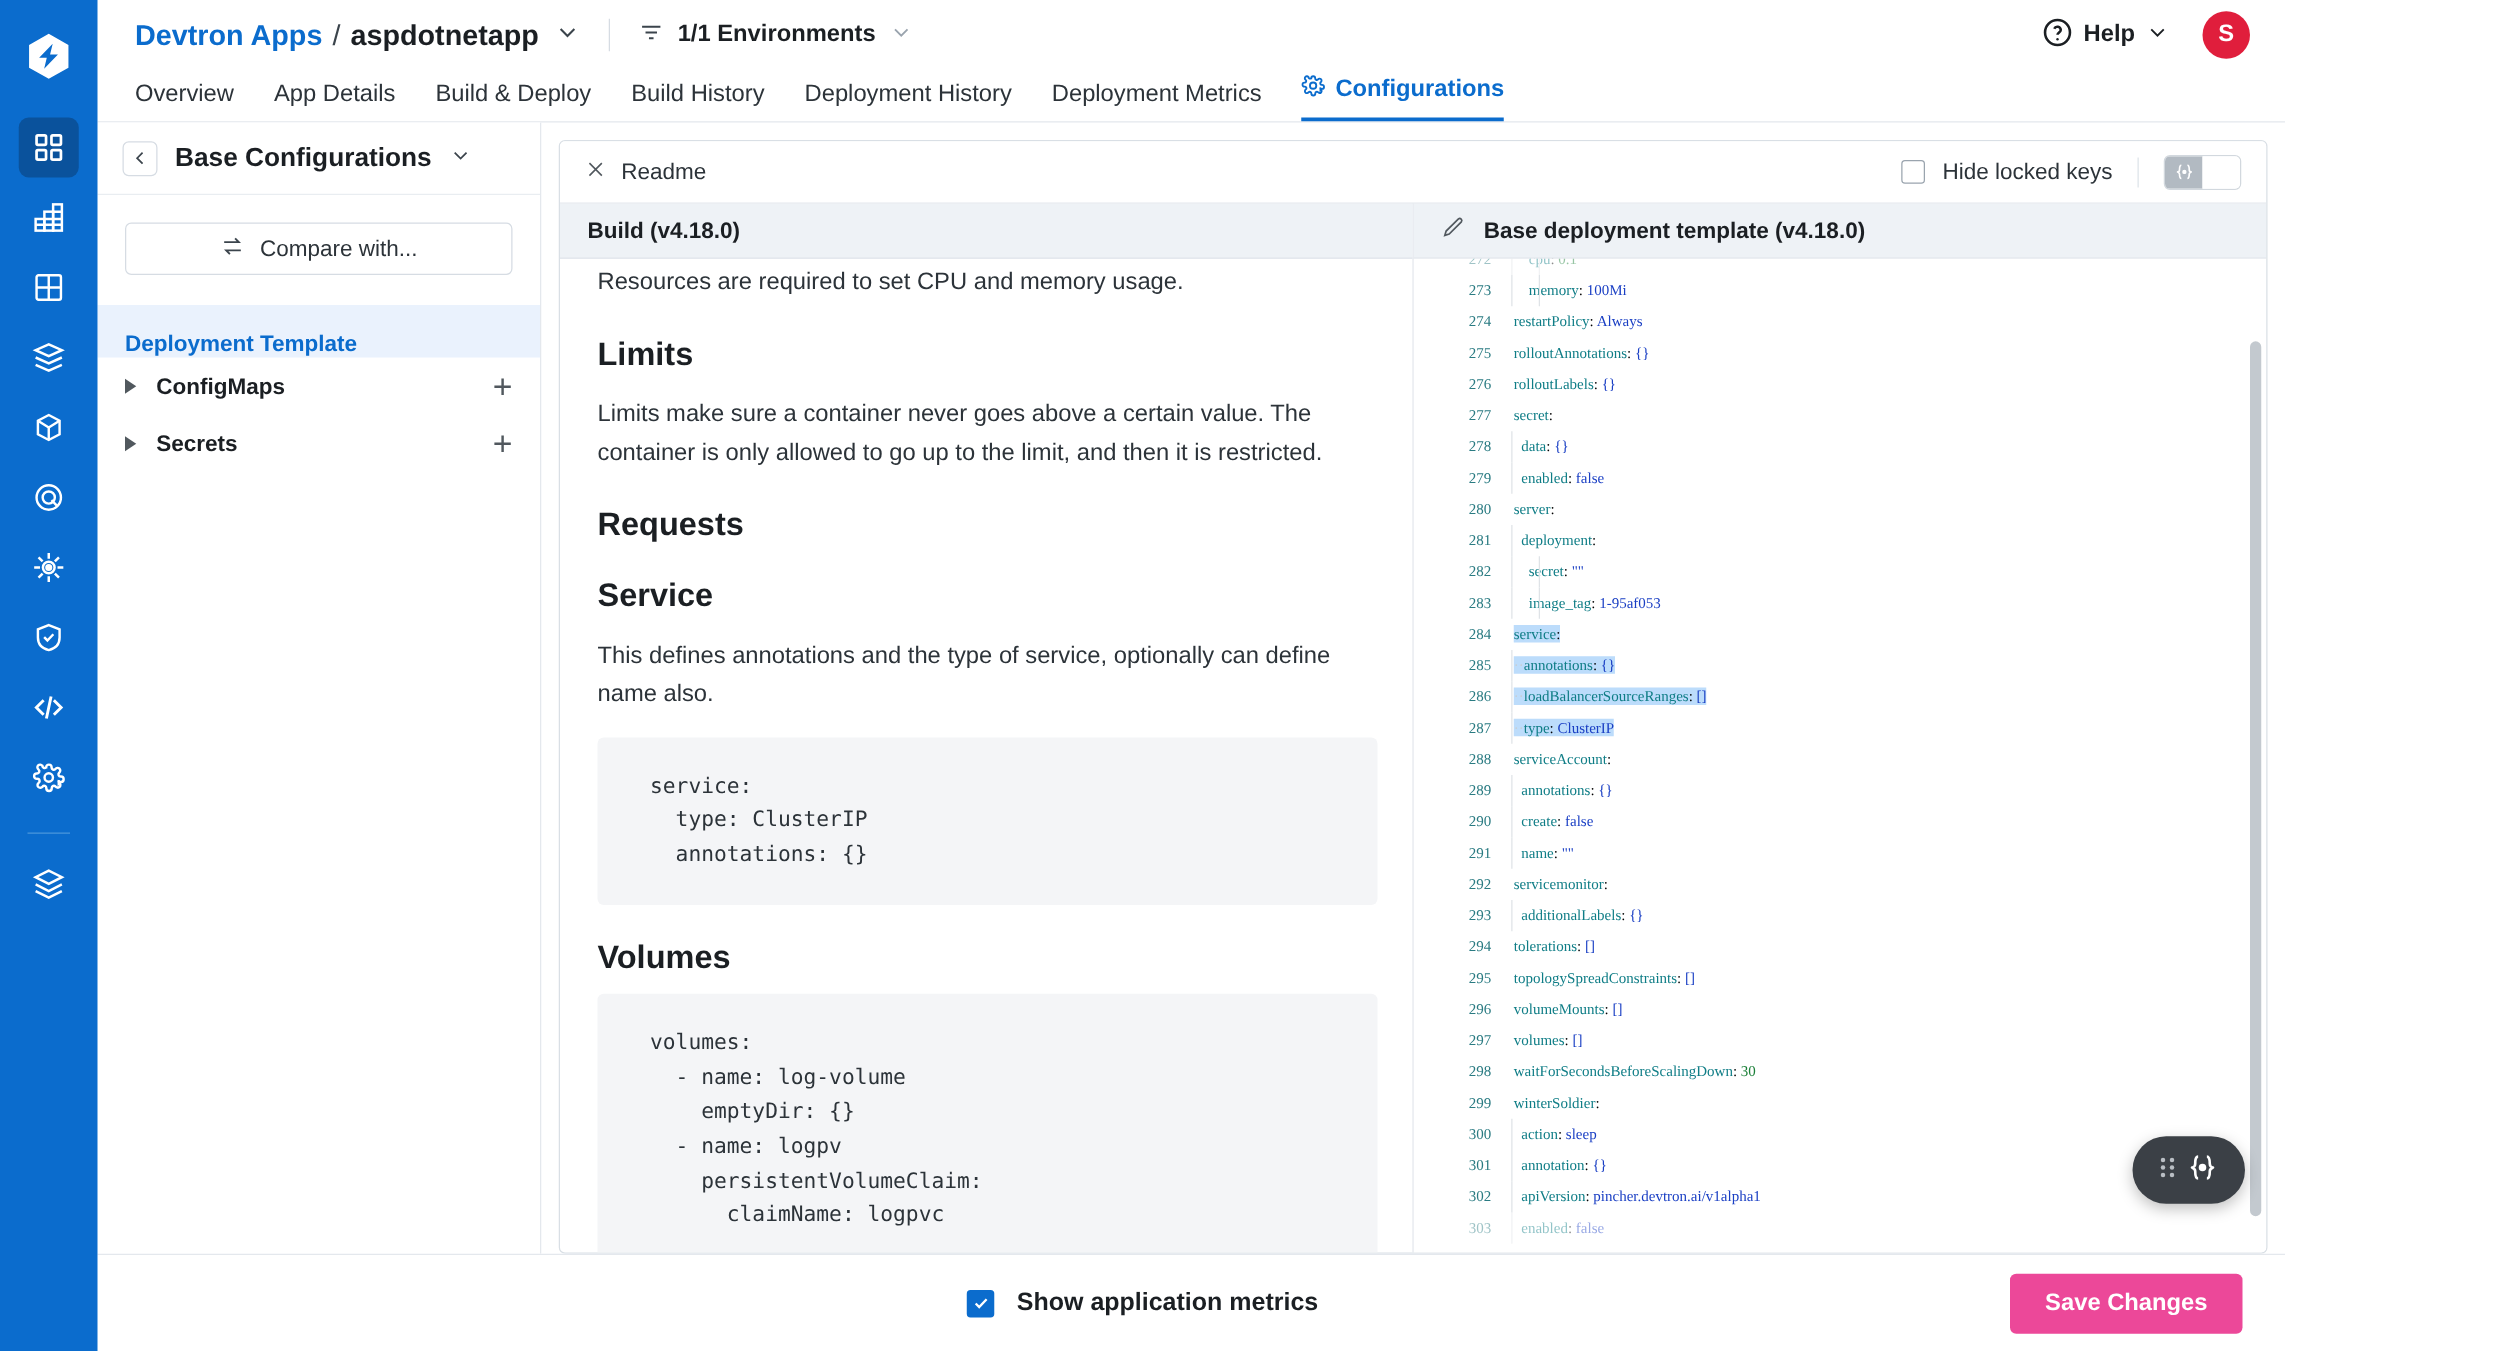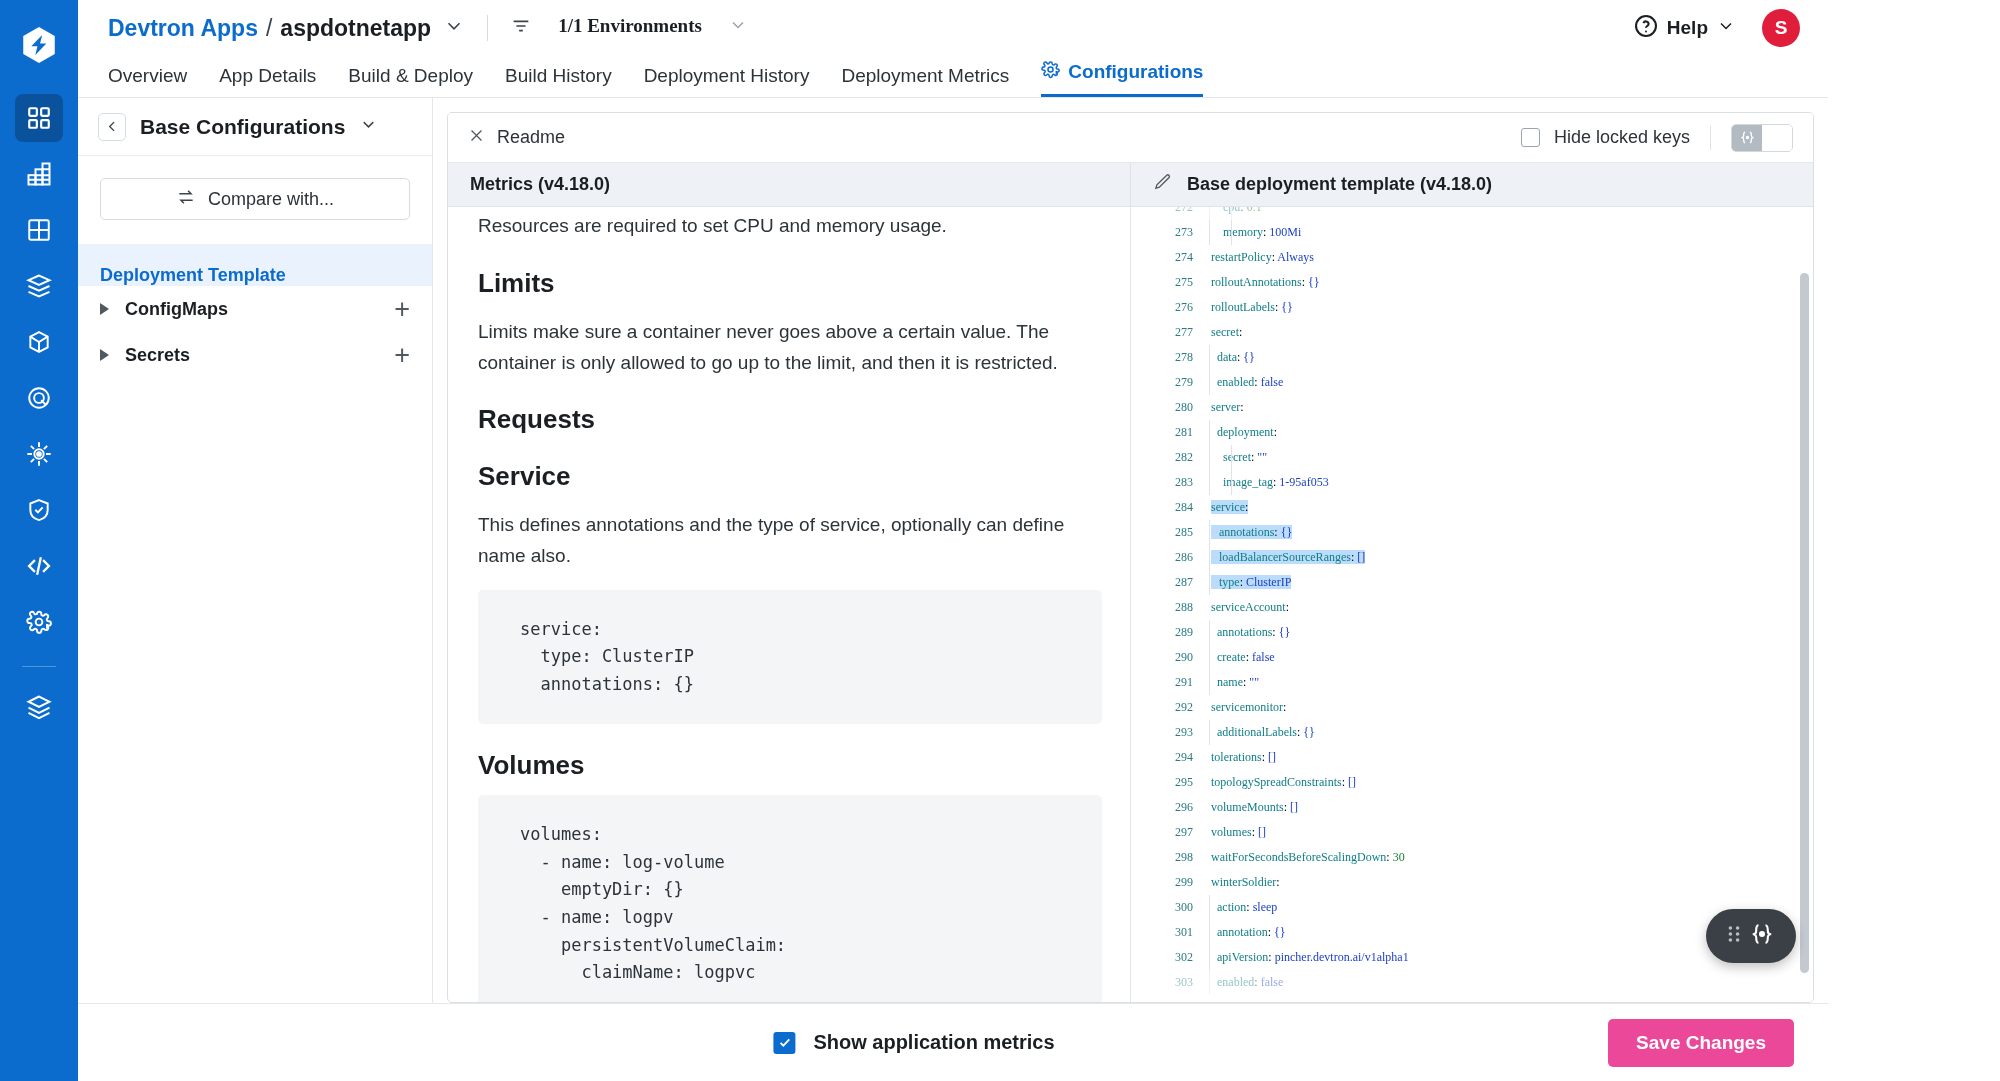--- a/index.html
+++ b/index.html
@@ -32,21 +32,21 @@
   
   .topbar {
     height: 56px; display: flex; align-items: center; padding: 0 28px 0 30px;
     flex: 0 0 56px;
   }
   .crumb { font-size: 23px; font-weight: 700; color: #0b6ccd; cursor: pointer; }
   .crumb-sep { font-size: 23px; color: #3b444c; margin: 0 8px; font-weight:400;}
   .crumb-cur { font-size: 23px; font-weight: 700; color: #1b1f23; }
   .chev { margin-left: 12px; cursor: pointer; }
   .vdiv { width: 1px; height: 26px; background: #d6dce3; margin: 0 22px; }
-  .env { display: flex; gap: 26px; cursor: pointer; font-family: Liberation Serif, serif; }
+  .env { display: flex; align-items: center; gap: 10px; cursor: pointer; }
   .env-label { font-size: 19px; font-weight: 700; color: #1b1f23; }
   .spacer { flex: 1; }
   .help { display: flex; align-items: center; gap: 8px; cursor: pointer; }
   .help-label { font-size: 19px; font-weight: 700; color: #1b1f23; }
   .avatar {
     width: 38px; height: 38px; border-radius: 50%; background: #e01e3c;
     color: #fff; font-size: 19px; font-weight: 700;
     display: flex; align-items: center; justify-content: center;
     margin-left: 26px; cursor: pointer;
   }
@@ -416,21 +416,21 @@
                 </span>
                 <span class="off"></span>
               </span>
             </div>
           </div>
 
           <div class="splitrow">
 
             <div class="half left">
               <div class="half-head">
-                <span>Metrics (v4.18.0)</span>
+                <span>Build (v4.18.0)</span>
               </div>
               <div class="readme">
                 <div class="readme-inner">
                   <div class="rd-p">Resources are required to set CPU and memory usage.</div>
                   <div class="rd-h">Limits</div>
                   <div class="rd-p">Limits make sure a container never goes above a certain value. The container is only allowed to go up to the limit, and then it is restricted.</div>
                   <div class="rd-h">Requests</div>
                   <div class="rd-h">Service</div>
                   <div class="rd-p">This defines annotations and the type of service, optionally can define name also.</div>
                   <div class="rd-code">service:

